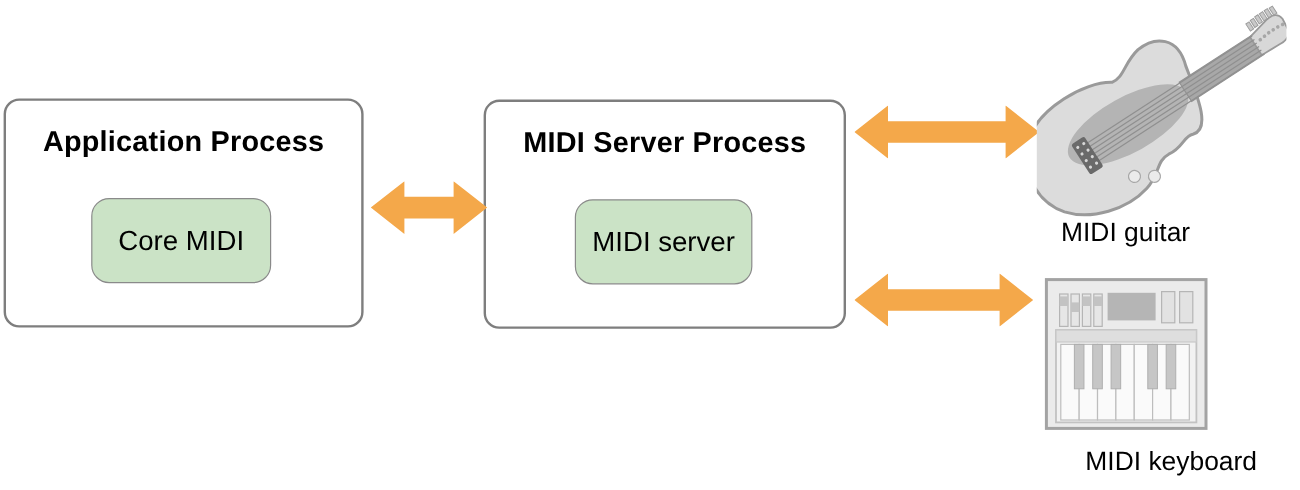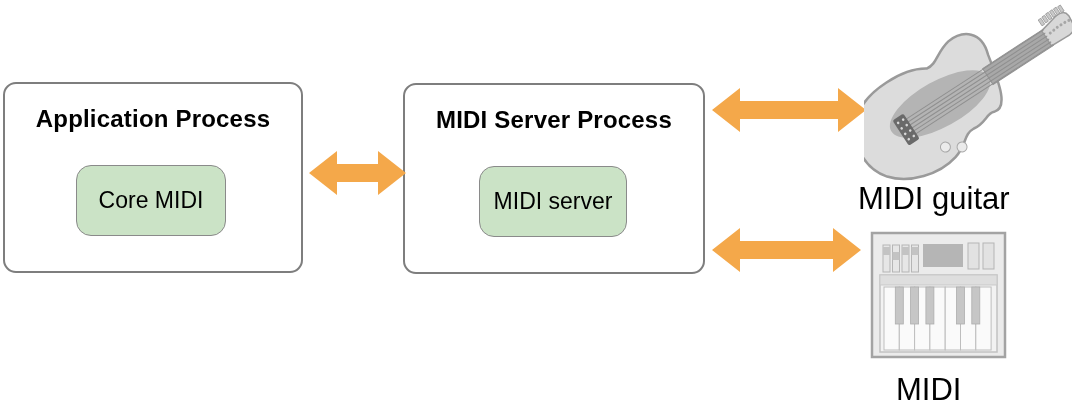--- a/index.html
+++ b/index.html
@@ -23,21 +23,21 @@
   }
   .green-box.app{ left:71px; top:81px; width:150px; height:71px; }
   .green-box.server{ left:74px; top:81px; width:148px; height:71px; }
   .arrow{ position:absolute; color:var(--arrow,#f4a84a); }
   .arrow.a1{ left:309px; top:151px; }
   .arrow.a2{ left:712px; top:88px; }
   .arrow.a3{ left:712px; top:228px; }
   .device-icon{ position:absolute; }
   .device-icon.guitar{ left:864px; top:0px; }
   .device-icon.keyboard{ left:866px; top:228px; }
-  .device-label{ position:absolute; font-size:31px; }
+  .device-label{ position:absolute; font-size:22px; text-align:center; }
   .device-label.guitar{ left:858px; top:181px; width:160px; }
   .device-label.keyboard{ left:856px; top:372px; width:160px;margin-left:40px; }
 </style>
 </head>
 <body style="--arrow: #f4a84a; --box-border: #7e7e7e; --box-fill: #ffffff; --green-fill: #cbe3c6; --green-border: #8a8a8a; --background: #ffffff;">
 
 <div class="canvas">
 
   <div class="process-box server">
     <div class="box-title">MIDI Server Process</div>

